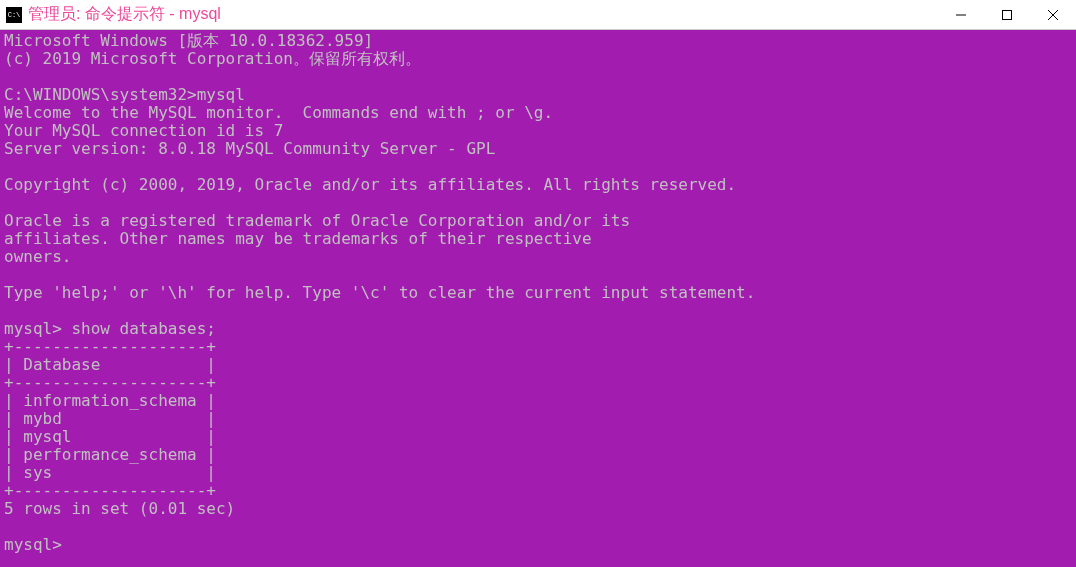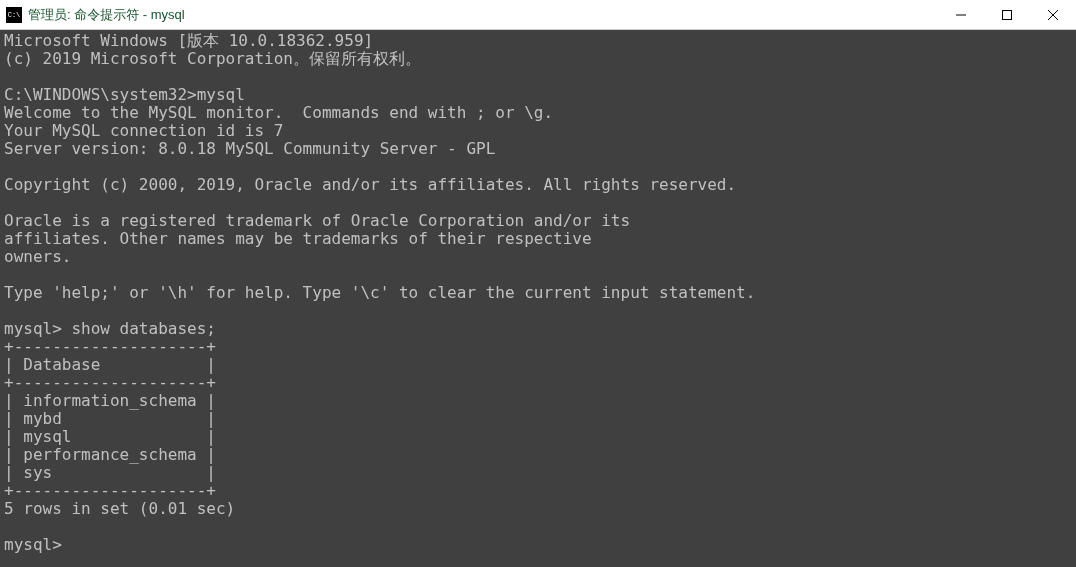--- a/index.html
+++ b/index.html
@@ -35,42 +35,42 @@
       align-items: center;
       justify-content: center;
       margin-right: 6px;
     }
     .titlebar-icon::before {
       content: "C:\\";
       color: #fff;
       font-size: 7px;
     }
     .titlebar-title {
-      font-size: 13px;
+      font-size: 16px;
       font-family: "Microsoft YaHei", "SimSun", sans-serif;
-      color: #14532d;
+      color: #ec4899;
     }
     .titlebar-controls {
       display: flex;
       height: 100%;
     }
     .titlebar-btn {
       width: 46px;
       height: 100%;
       display: flex;
       align-items: center;
       justify-content: center;
       font-size: 10px;
       color: #000;
       background: transparent;
       border: none;
       cursor: pointer;
     }
     .terminal {
-      background: #404040;
+      background: #a21caf;
       color: #c0c0c0;
       padding: 2px 4px;
       font-size: 16px;
       line-height: 18px;
       height: calc(100% - 30px);
       overflow: hidden;
       white-space: pre;
       font-family: "Consolas", "NSimSun", "SimSun", monospace;
     }
     .terminal-line {

